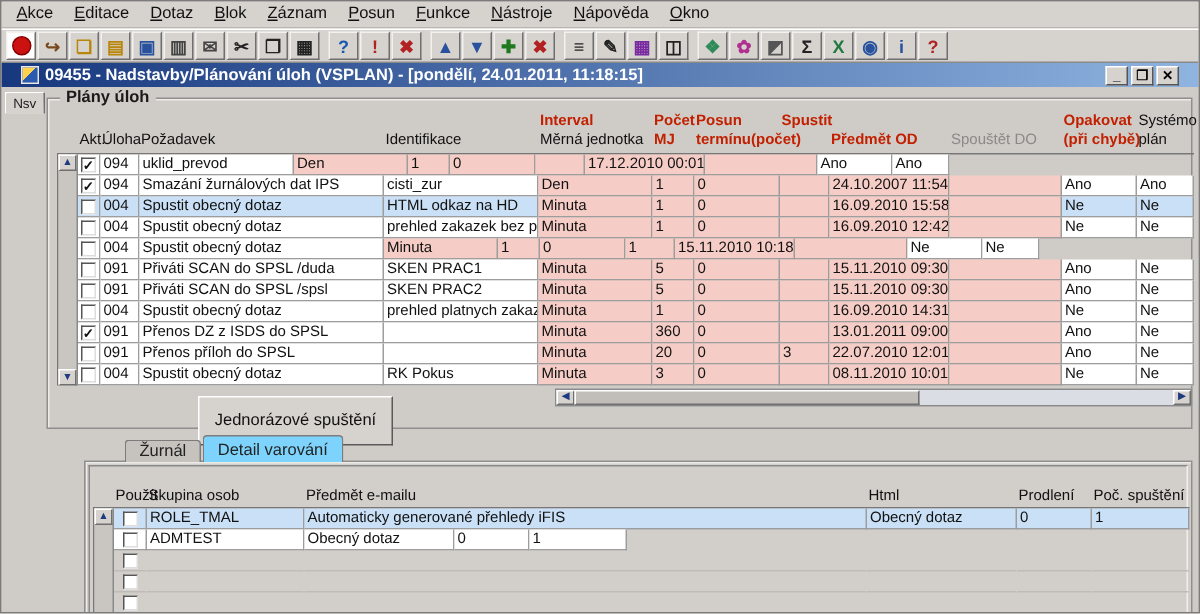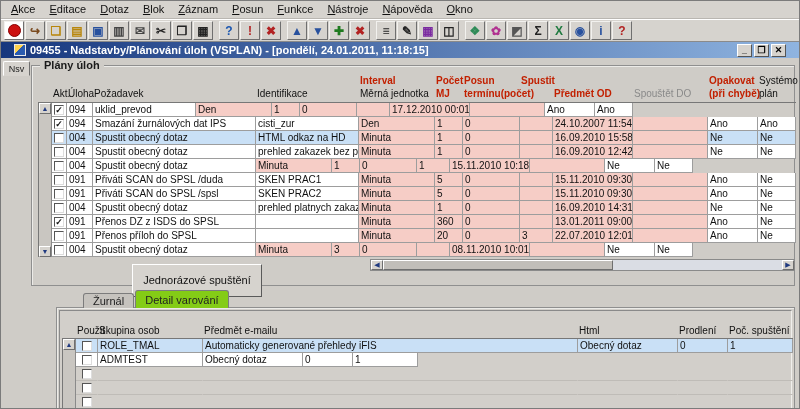--- a/index.html
+++ b/index.html
@@ -66,21 +66,21 @@
   
   .hscroll { position:absolute; left:338px; top:193px; width:425px; height:12px; display:flex; background:#dadde4; border:1px solid #8a8a8a; }
   .hbtn { width:12px; height:10px; background:#d6d3ce; border:1px solid; border-color:#fff #6f6f6f #6f6f6f #fff; font-size:7px; line-height:8px; text-align:center; color:#203a80; flex-shrink:0; }
   .hthumb { width:230px; background:#c1beb9; border:1px solid; border-color:#fff #6f6f6f #6f6f6f #fff; }
 
   .run-btn { position:absolute; left:100px; top:198px; width:130px; height:33px; background:#d6d3ce; border:1px solid; border-color:#fff #5a5a5a #5a5a5a #fff; font-size:11px; font-family:"Liberation Sans",sans-serif; color:#111; text-align:center; line-height:15px; }
 
   
   .tabsrow { position:absolute; left:82px; top:232px; display:flex; align-items:flex-end; height:18px; z-index:3; }
   .tab { height:15px; padding:1px 9px; font-size:11px; color:#222; background:#c6c3be; border:1px solid #7c7c7c; border-bottom:none; border-radius:3px 3px 0 0; margin-right:1px; line-height:13px; }
-  .tab.active { height:18px; background:#84cc16; line-height:16px;text-align:right; }
+  .tab.active { height:18px; background:#7dd3fc; line-height:16px;text-align:right; }
 
   .bottom-frame { left:55px; top:249px; width:739px; height:170px; background:#d2cfca; border:1px solid #8f8f8f; }
   .bf-inner { position:absolute; left:2px; top:2px; right:2px; bottom:2px; border:1px solid; border-color:#8a8a8a #f0efec #f0efec #8a8a8a; }
 
   
   .whead { position:absolute; left:18px; top:16px; display:flex; }
   .wh { flex-shrink:0; font-size:10px; color:#111; padding:0 2px; white-space:nowrap; overflow:visible; height:13px; line-height:13px; }
   .warn-body { left:5px; top:30px; }
   .w-pouzit{width:22px}.w-skupina{width:105px}.w-predmet{width:375px}.w-html{width:100px}.w-prodleni{width:50px}.w-pocet{width:65px}
   .trow.empty .tcell { background:transparent; border-right-color:transparent; border-bottom-color:#bfbcb7; }
@@ -429,20 +429,21 @@
               <div class="tcell c-do pink"></div>
               <div class="tcell c-opak">Ano</div>
               <div class="tcell c-sys">Ne</div>
             </div>
             <div class="trow">
               <div class="tcell cb c-akt">
                 <span class="checkbox"></span>
               </div>
               <div class="tcell c-uloha">004</div>
               <div class="tcell c-poz">Spustit obecný dotaz</div>
+              <div class="tcell c-id">RK Pokus</div>
               <div class="tcell c-mj pink">Minuta</div>
               <div class="tcell c-pocet pink">3</div>
               <div class="tcell c-posun pink">0</div>
               <div class="tcell c-spustit pink"></div>
               <div class="tcell c-od pink">08.11.2010 10:01</div>
               <div class="tcell c-do pink"></div>
               <div class="tcell c-opak">Ne</div>
               <div class="tcell c-sys">Ne</div>
             </div>
           </div>

